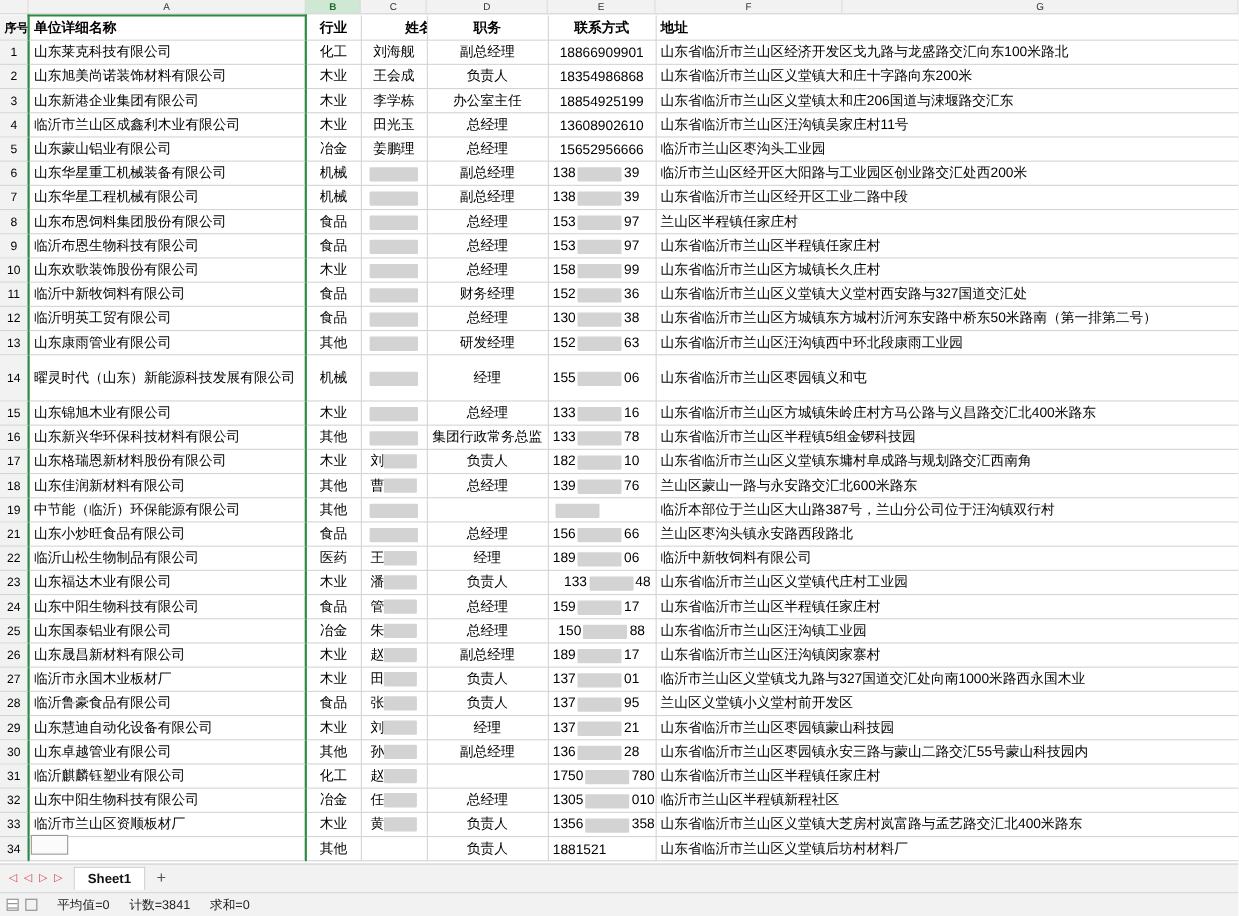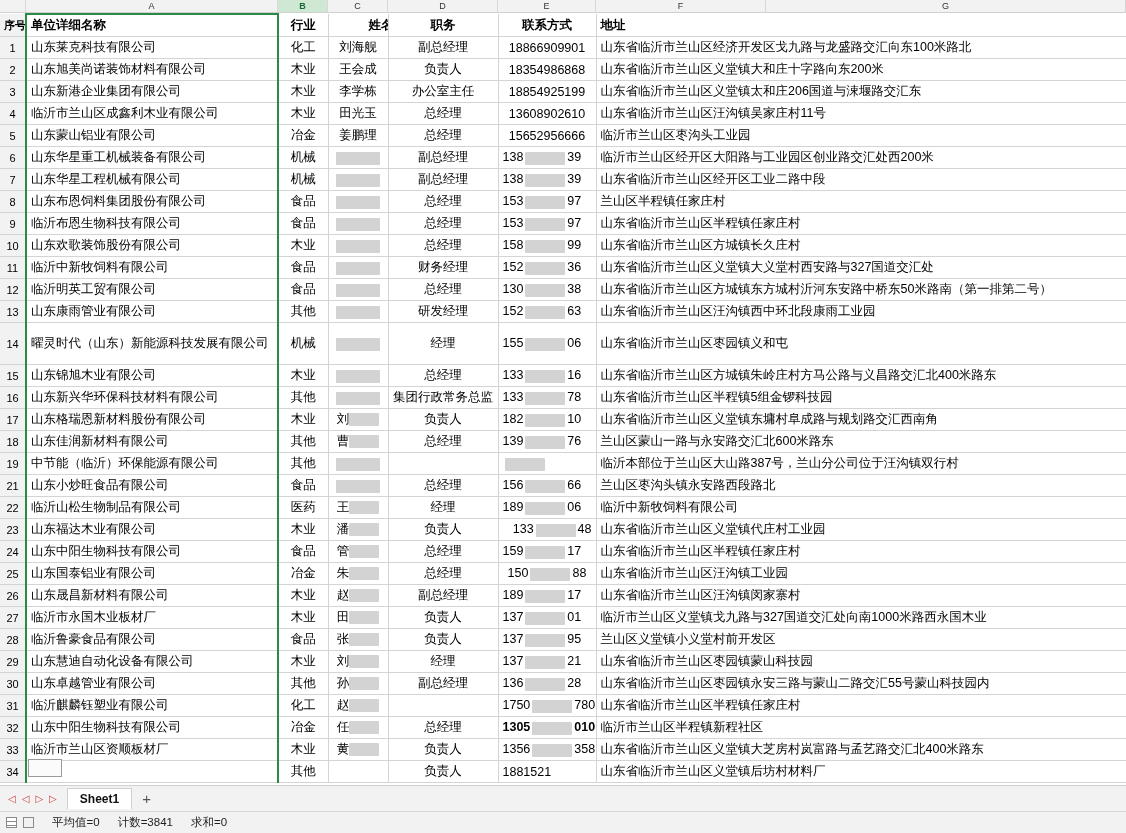--- a/index.html
+++ b/index.html
@@ -456,21 +456,21 @@
             <td class="c-title"></td>
             <td class="c-tel" style="text-align: left; position: relative;">1750<span class="redact" style="width: 40px; margin: 0px 2px;"></span>780</td>
             <td class="c-addr">山东省临沂市兰山区半程镇任家庄村</td>
           </tr>
           <tr class="selcol-first">
             <td class="rownum">32</td>
             <td class="c-name">山东中阳生物科技有限公司</td>
             <td class="c-ind">冶金</td>
             <td class="c-per" style="text-align: center;">任<span class="redact" style="width: 30px;"></span></td>
             <td class="c-title">总经理</td>
-            <td class="c-tel" style="text-align: center; position: relative; font-weight: bold;">1305<span class="redact" style="width: 40px; margin: 0px 2px;"></span>010</td>
+            <td class="c-tel" style="text-align: center; position: relative;">1305<span class="redact" style="width: 40px; margin: 0px 2px;"></span>010</td>
             <td class="c-addr">临沂市兰山区半程镇新程社区</td>
           </tr>
           <tr class="selcol-first">
             <td class="rownum">33</td>
             <td class="c-name">临沂市兰山区资顺板材厂</td>
             <td class="c-ind">木业</td>
             <td class="c-per" style="text-align: center;">黄<span class="redact" style="width: 30px;"></span></td>
             <td class="c-title">负责人</td>
             <td class="c-tel" style="text-align: center; position: relative;">1356<span class="redact" style="width: 40px; margin: 0px 2px;"></span>358</td>
             <td class="c-addr">山东省临沂市兰山区义堂镇大芝房村岚富路与孟艺路交汇北400米路东</td>

